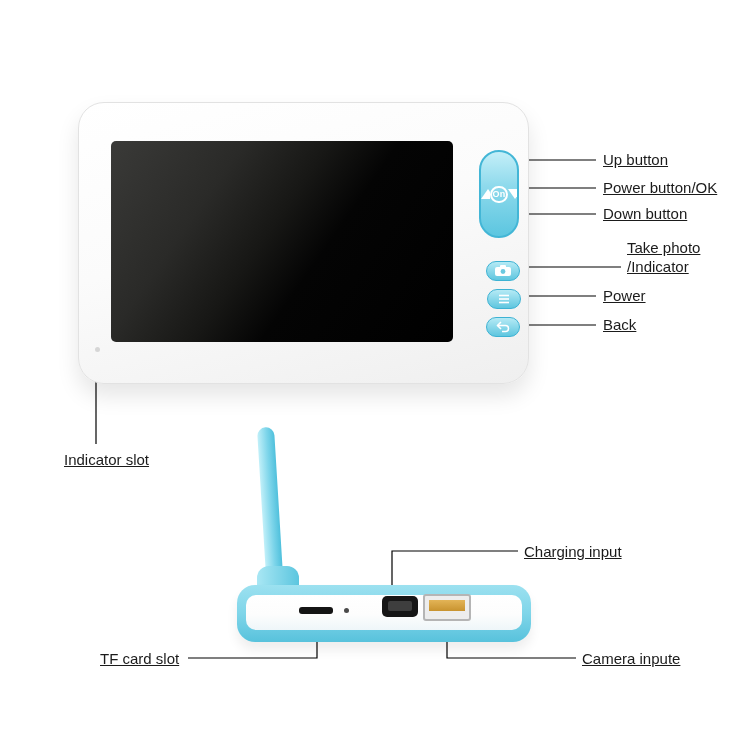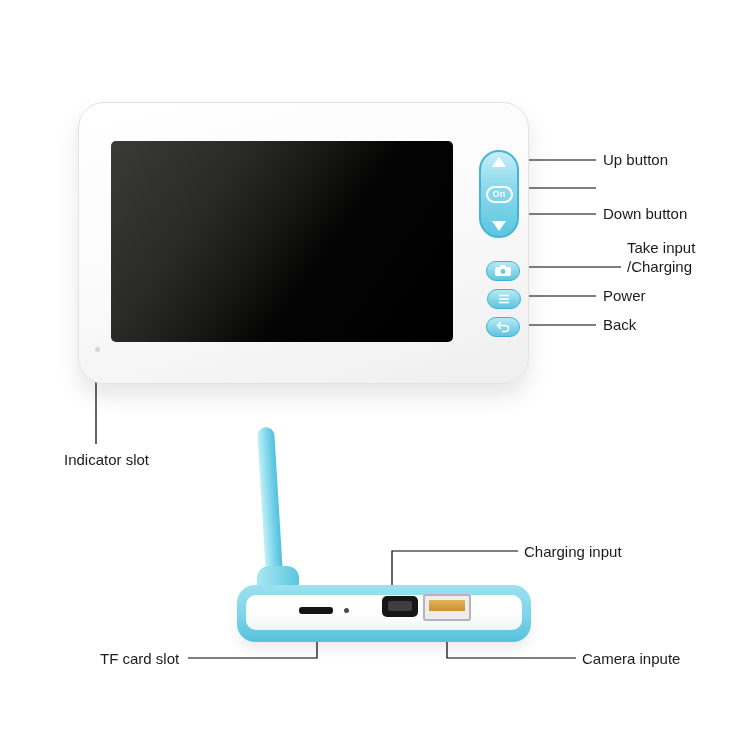--- a/index.html
+++ b/index.html
@@ -1,34 +1,34 @@
 <!DOCTYPE html>
 <html><head>
 <meta charset="utf-8">
 <style>
   html,body{margin:0;padding:0;background:#ffffff;}
   .stage{position:relative;width:750px;height:750px;background:#ffffff;overflow:hidden;
          font-family:"Liberation Sans",sans-serif;}
   svg.lines{position:absolute;left:0;top:0;pointer-events:none;}
 
-  .lbl{position:absolute;font-size:15px;line-height:20px;color:#1b1b1b;white-space:nowrap;}
+  .lbl{position:absolute;font-size:15px;line-height:20px;color:#1b1b1b;white-space:nowrap;text-decoration:underline;}
 
   
   .monitor{position:absolute;left:78px;top:102px;width:449px;height:280px;border-radius:26px;
            background:linear-gradient(165deg,#ffffff 0%,#fbfbfb 45%,#efefef 100%);
            border:1px solid #e2e2e2;box-shadow:0 12px 22px rgba(0,0,0,0.10);}
   .screen{position:absolute;left:32px;top:38px;width:342px;height:201px;border-radius:5px;
           background:linear-gradient(125deg,#3a3a38 0%,#2a2a28 28%,#171715 46%,#040404 60%,#000 100%);}
   .indicator-dot{position:absolute;left:16px;top:244px;width:5px;height:5px;border-radius:50%;background:#d6d6d6;}
 
   
   .nav-pill{position:absolute;left:479px;top:150px;width:40px;height:88px;border-radius:20px;
             background:linear-gradient(180deg,#c4eff8 0%,#8fdaec 40%,#5cc6e0 100%);
             border:2px solid #43b6d6;box-sizing:border-box;
-            display:flex;flex-direction:column;align-items:center;justify-content:space-between;padding:5px 0;}
+            display:flex;flex-direction:row;align-items:center;justify-content:space-between;padding:5px 0;}
   .on-btn{width:27px;height:17px;border-radius:9px;border:2px solid #ffffff;box-sizing:border-box;
           display:flex;align-items:center;justify-content:center;color:#ffffff;
           font-size:9px;font-weight:bold;letter-spacing:0.3px;}
   .sbtn{position:absolute;width:34px;height:20px;border-radius:10px;
         background:linear-gradient(180deg,#b5eaf5,#5fc6df);border:1.5px solid #3db2d3;box-sizing:border-box;
         display:flex;align-items:center;justify-content:center;}
   .sbtn.photo{left:486px;top:261px;}
   .sbtn.menu{left:487px;top:289px;}
   .sbtn.back{left:486px;top:317px;}
 
@@ -122,23 +122,24 @@
     <div class="pin-hole"></div>
     <div class="micro-usb">
       <div class="inner"></div>
     </div>
     <div class="usb-a">
       <div class="tongue"></div>
     </div>
   </div>
 
   <div class="lbl" style="left:603px;top:150px;">Up button</div>
+  <div class="lbl" style="left:603px;top:178px;">Power button/OK</div>
   <div class="lbl" style="left:603px;top:204px;">Down button</div>
-  <div class="lbl" style="left:627px;top:238px;">Take input</div>
-  <div class="lbl" style="left:627px;top:257px;">/Charging</div>
+  <div class="lbl" style="left:627px;top:238px;">Take photo</div>
+  <div class="lbl" style="left:627px;top:257px;">/Indicator</div>
   <div class="lbl" style="left:603px;top:286px;">Power</div>
   <div class="lbl" style="left:603px;top:315px;">Back</div>
   <div class="lbl" style="left:64px;top:450px;">Indicator slot</div>
   <div class="lbl" style="left:524px;top:542px;">Charging input</div>
   <div class="lbl" style="left:100px;top:649px;">TF card slot</div>
   <div class="lbl" style="left:582px;top:649px;">Camera inpute</div>
 
 </div>
 
 </body></html>

